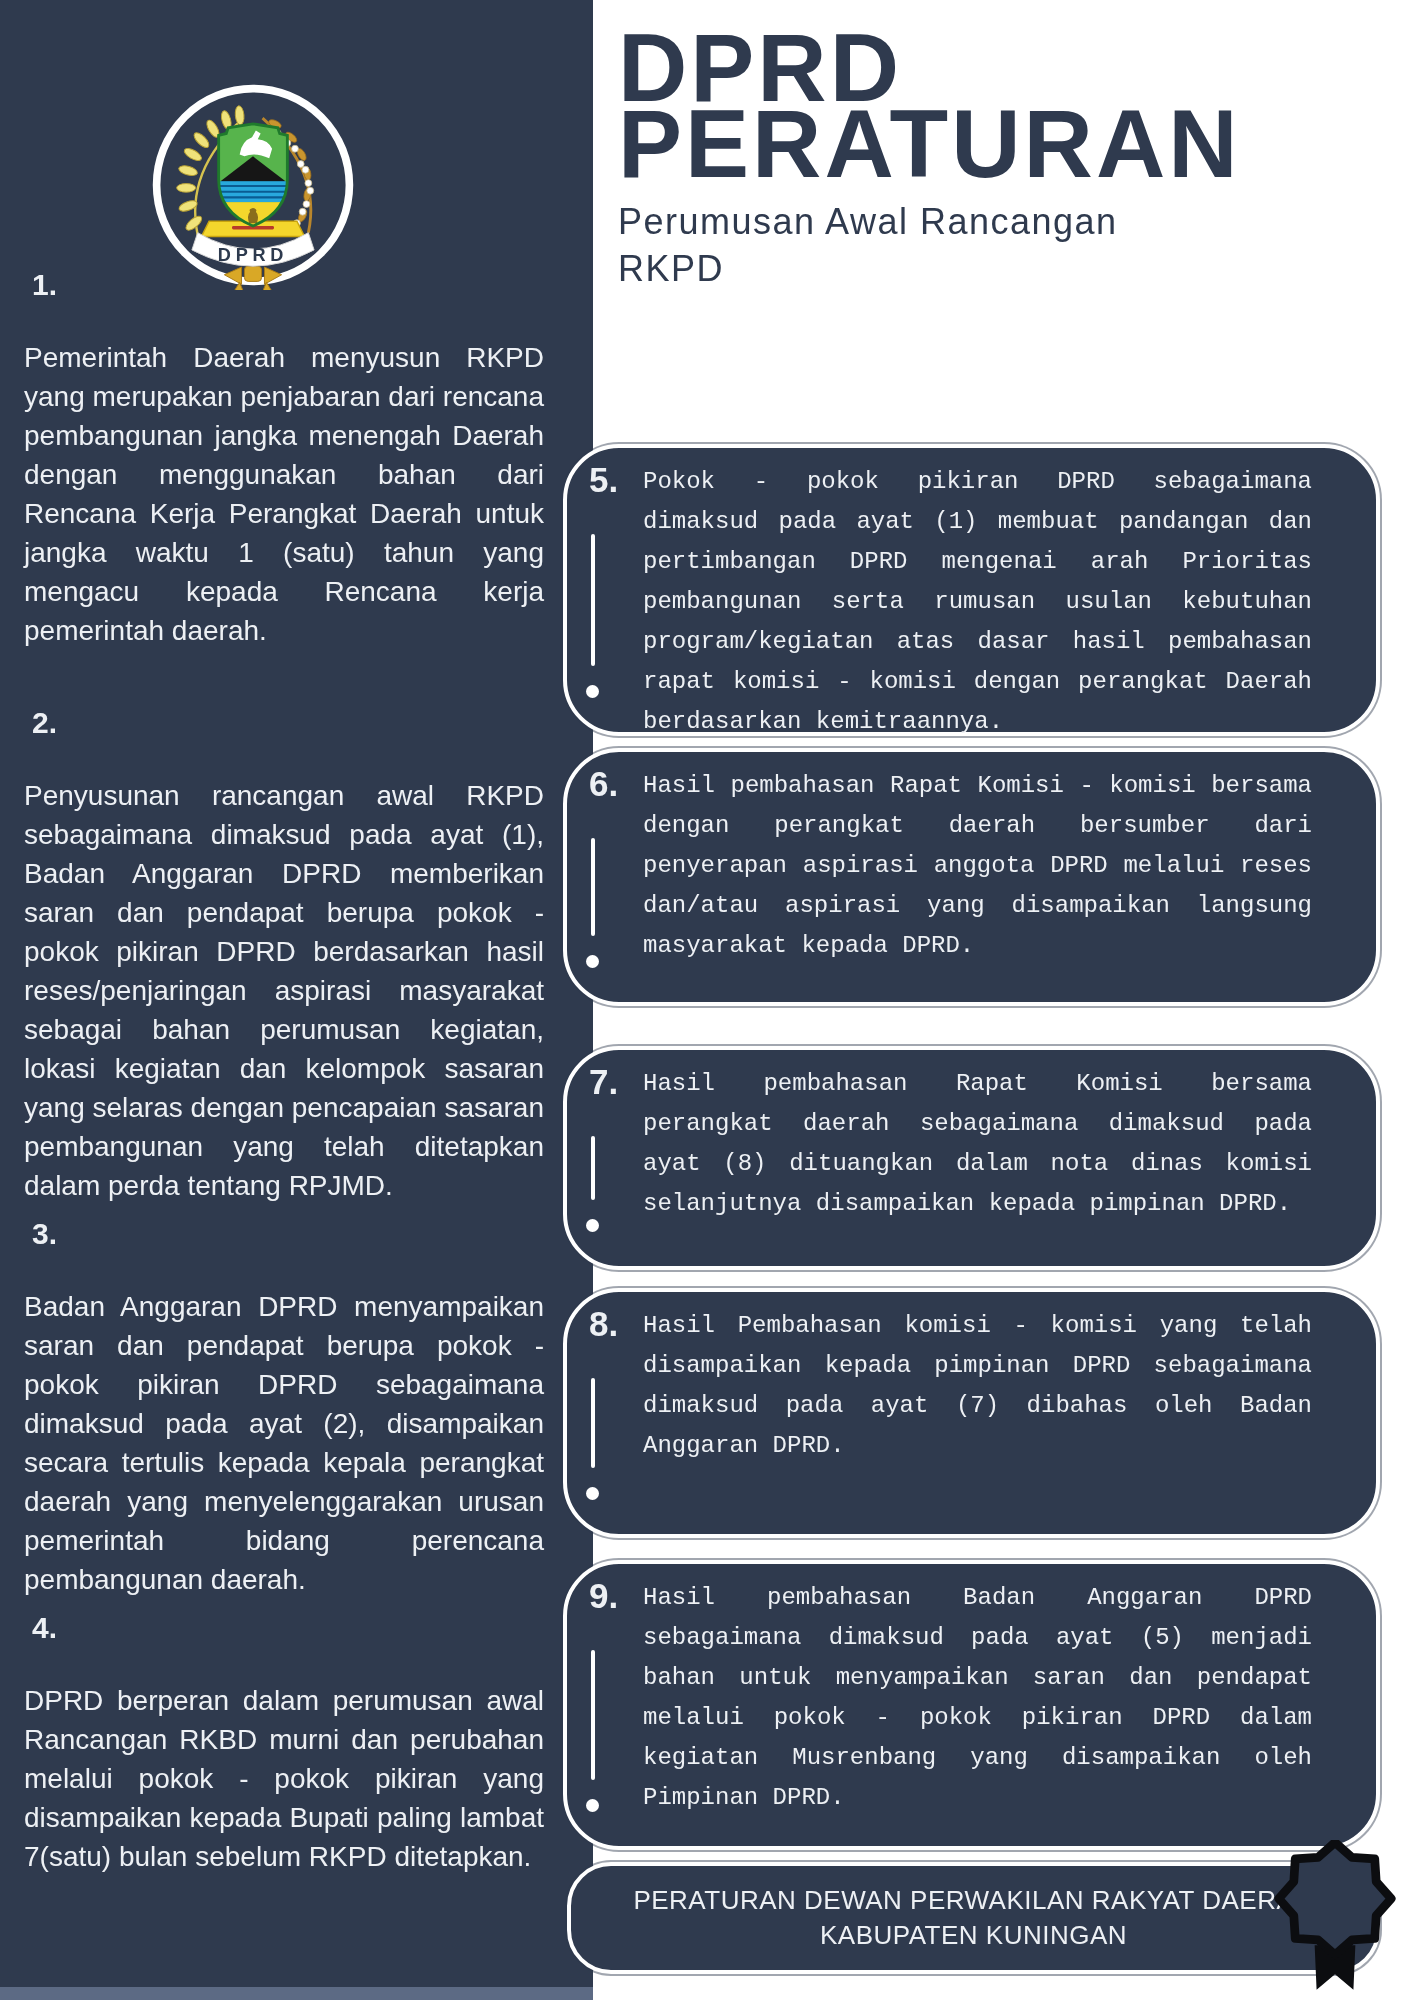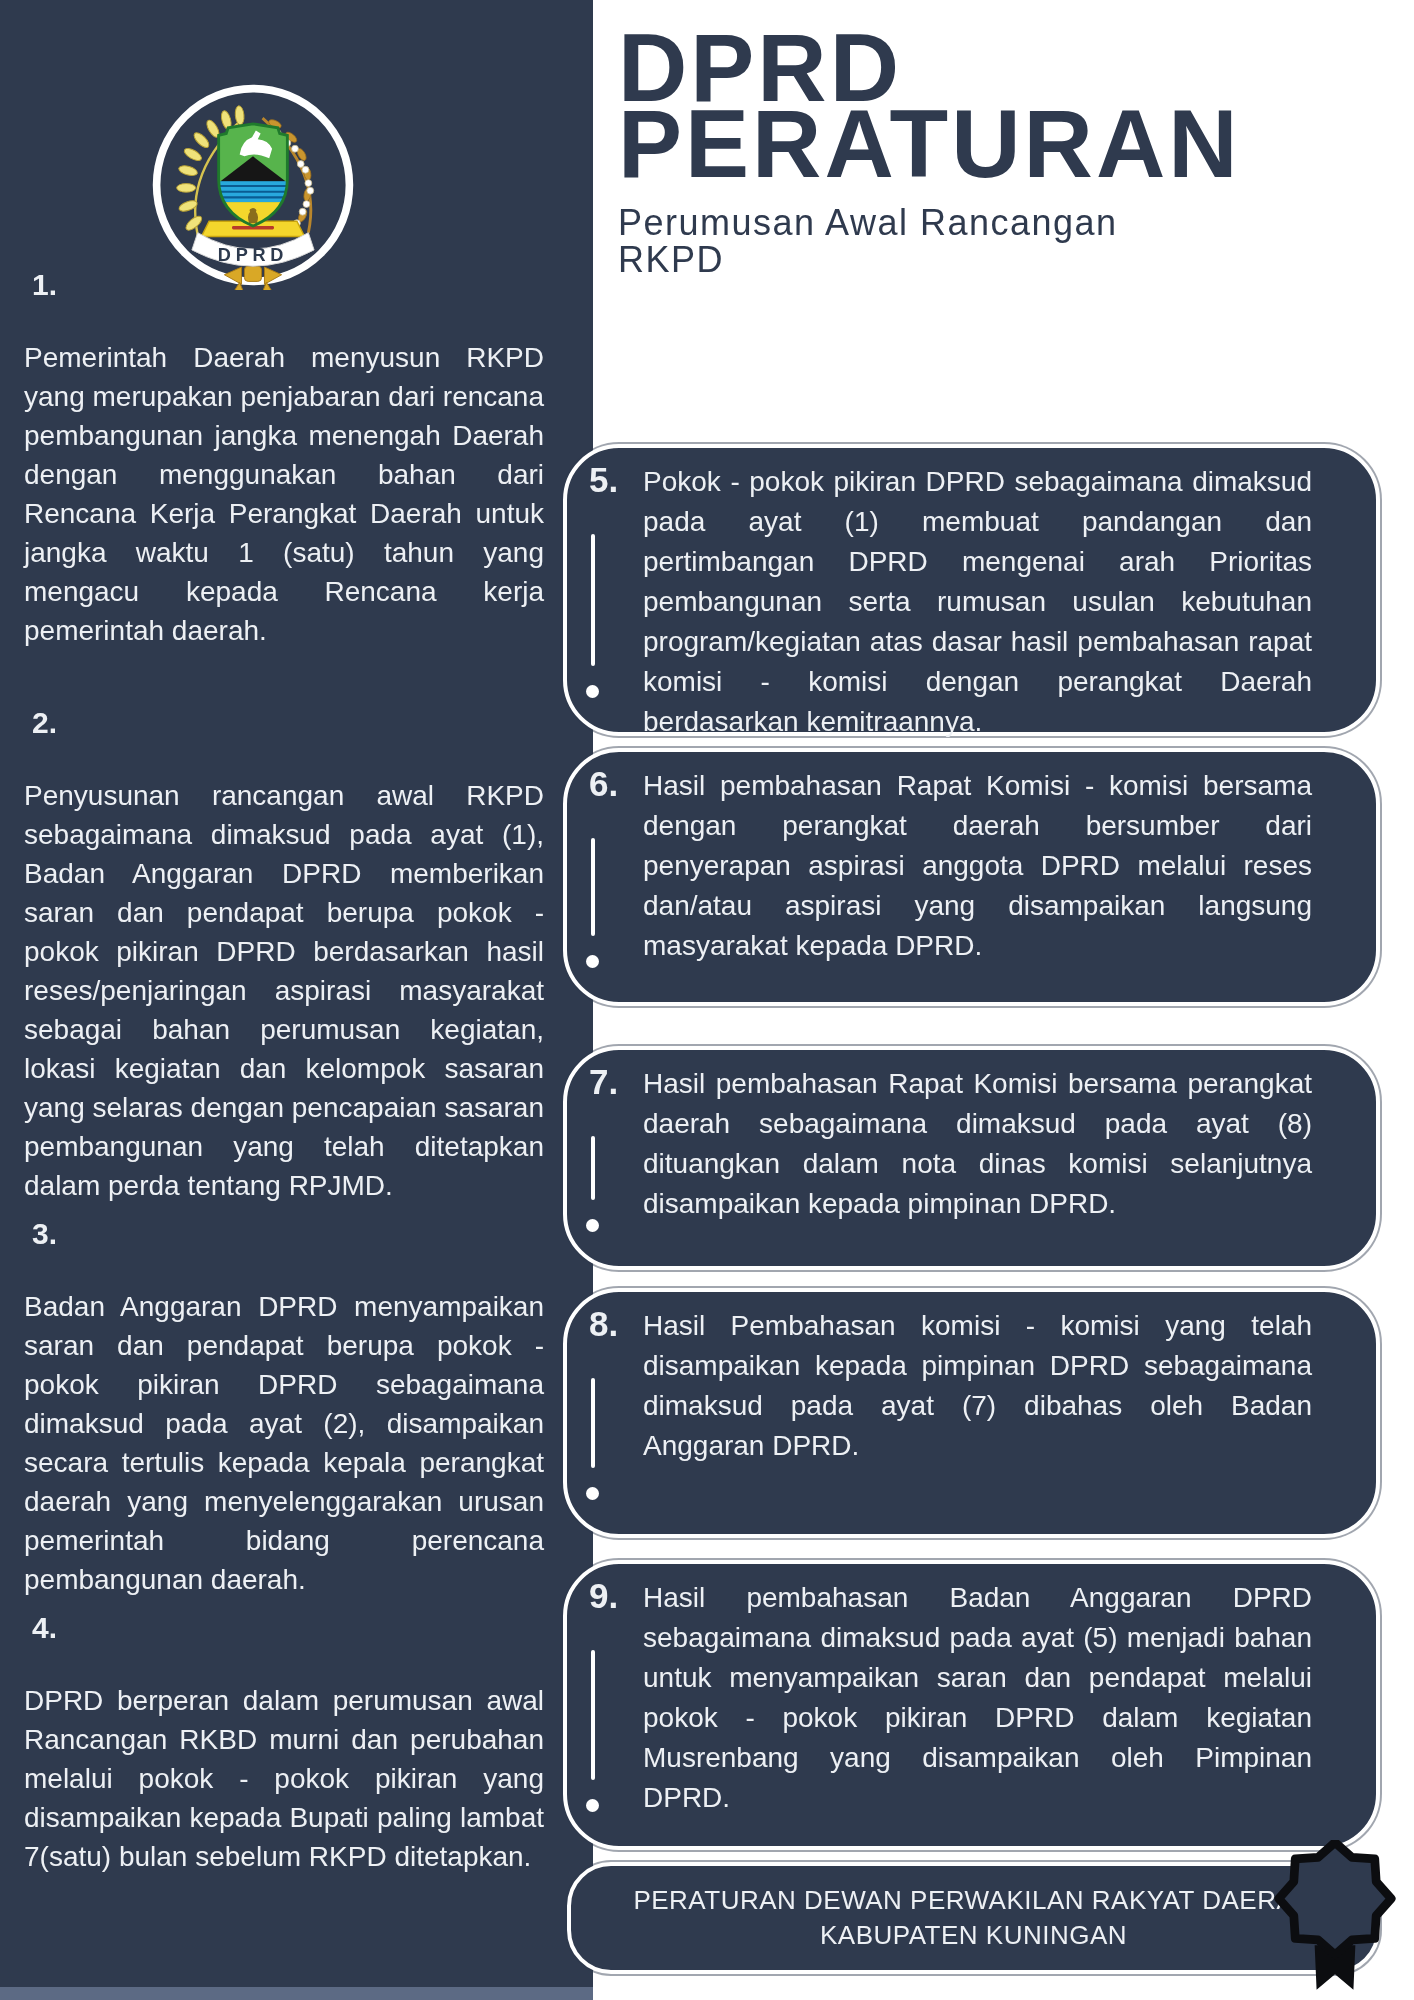--- a/index.html
+++ b/index.html
@@ -15,32 +15,32 @@
 
   .left-content { position:absolute; top:268px; left:24px; width:520px; color:#edf0f4; }
   .point-num { font-size:30px; font-weight:700; padding-left:8px; margin-bottom:12px; }
   .point-num.gap-big { margin-top:56px; }
   .point-num.gap-small { margin-top:12px; }
   .point-text { font-size:28px; line-height:39px; text-align:justify;margin-top:36px; }
 
   
   .title-block { position:absolute; left:618px; top:30px; color:var(--navy,#2f3a4e); }
   .title-line { font-size:96px; font-weight:800; line-height:76px; letter-spacing:3px; }
-  .subtitle { margin-top:22px; font-size:36px; line-height:37px; letter-spacing:1.5px; width:560px; font-weight:400; }
+  .subtitle { margin-top:16px; font-size:36px; line-height:47px; letter-spacing:1.5px; width:560px; font-weight:400; }
 
   
   .info-box {
     position:absolute; left:563px; width:817px;
     background:var(--navy,#2f3a4e); border:4px solid #ffffff; border-radius:56px;
     box-shadow:0 0 0 2px rgba(47,58,78,.45); color:#edf0f4;
   }
   .box-num { position:absolute; left:22px; top:12px; font-size:35px; font-weight:700; }
   .vline { position:absolute; left:24px; top:86px; bottom:66px; width:4px; background:#ffffff; border-radius:2px; }
   .dot { position:absolute; left:19px; bottom:34px; width:13px; height:13px; border-radius:50%; background:#ffffff; }
-  .box-text { position:absolute; left:76px; right:64px; top:14px; font-size:28px; line-height:40px; text-align:justify; }
+  .box-text { position:absolute; left:76px; right:64px; top:14px; font-size:24px; line-height:40px; text-align:justify;font-family:Liberation Mono, monospace; }
 
   #box5 { top:444px;  height:292px; }
   #box6 { top:748px;  height:258px; }
   #box7 { top:1046px; height:224px; }
   #box8 { top:1288px; height:250px; }
   #box9 { top:1560px; height:290px; }
 
   
   .footer-box {
     position:absolute; left:567px; top:1862px; width:813px; height:112px;

